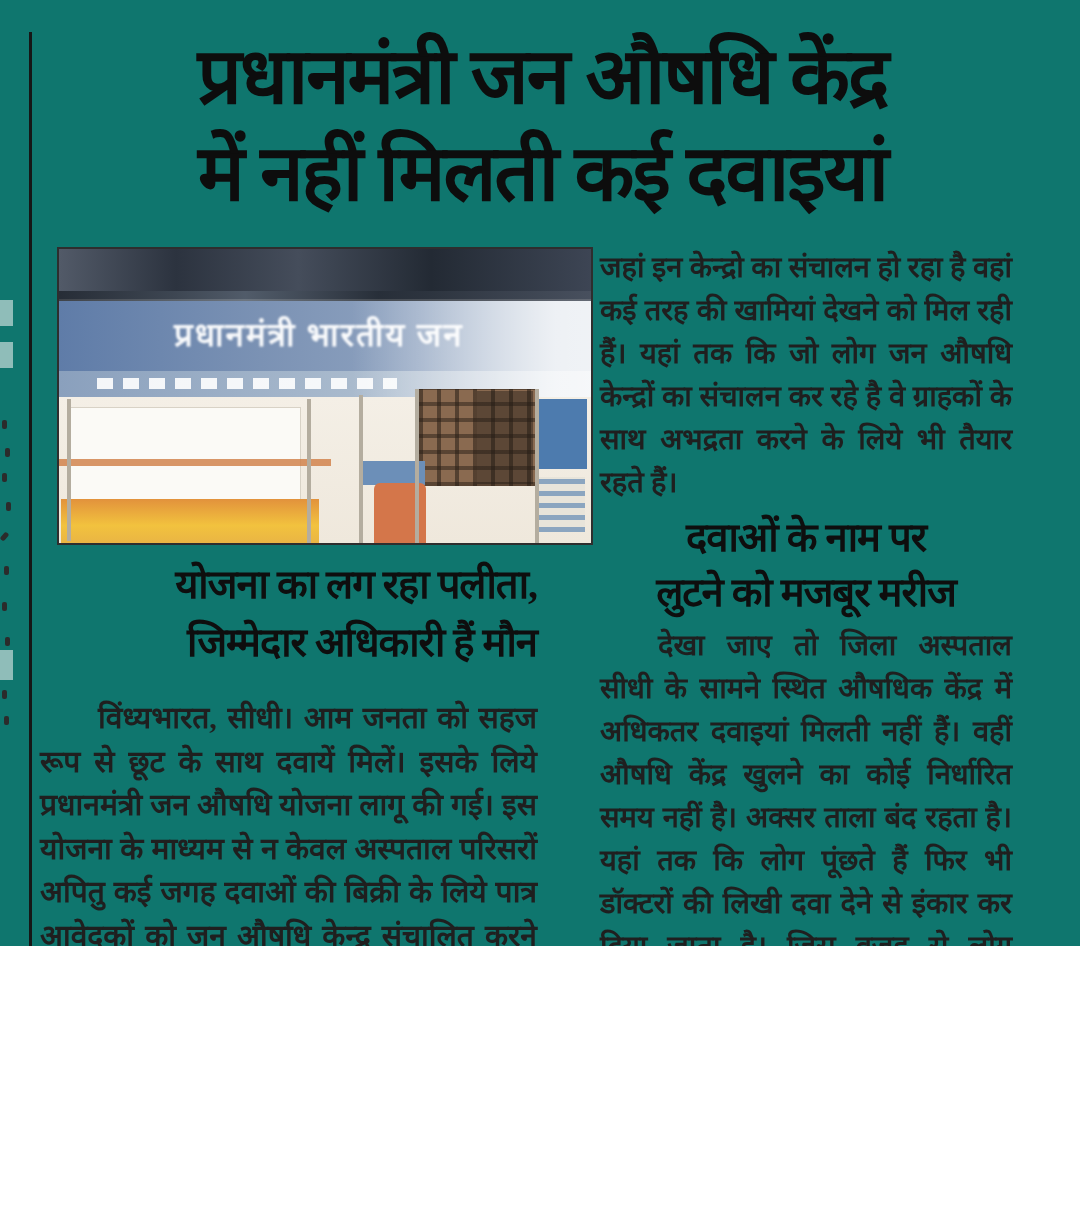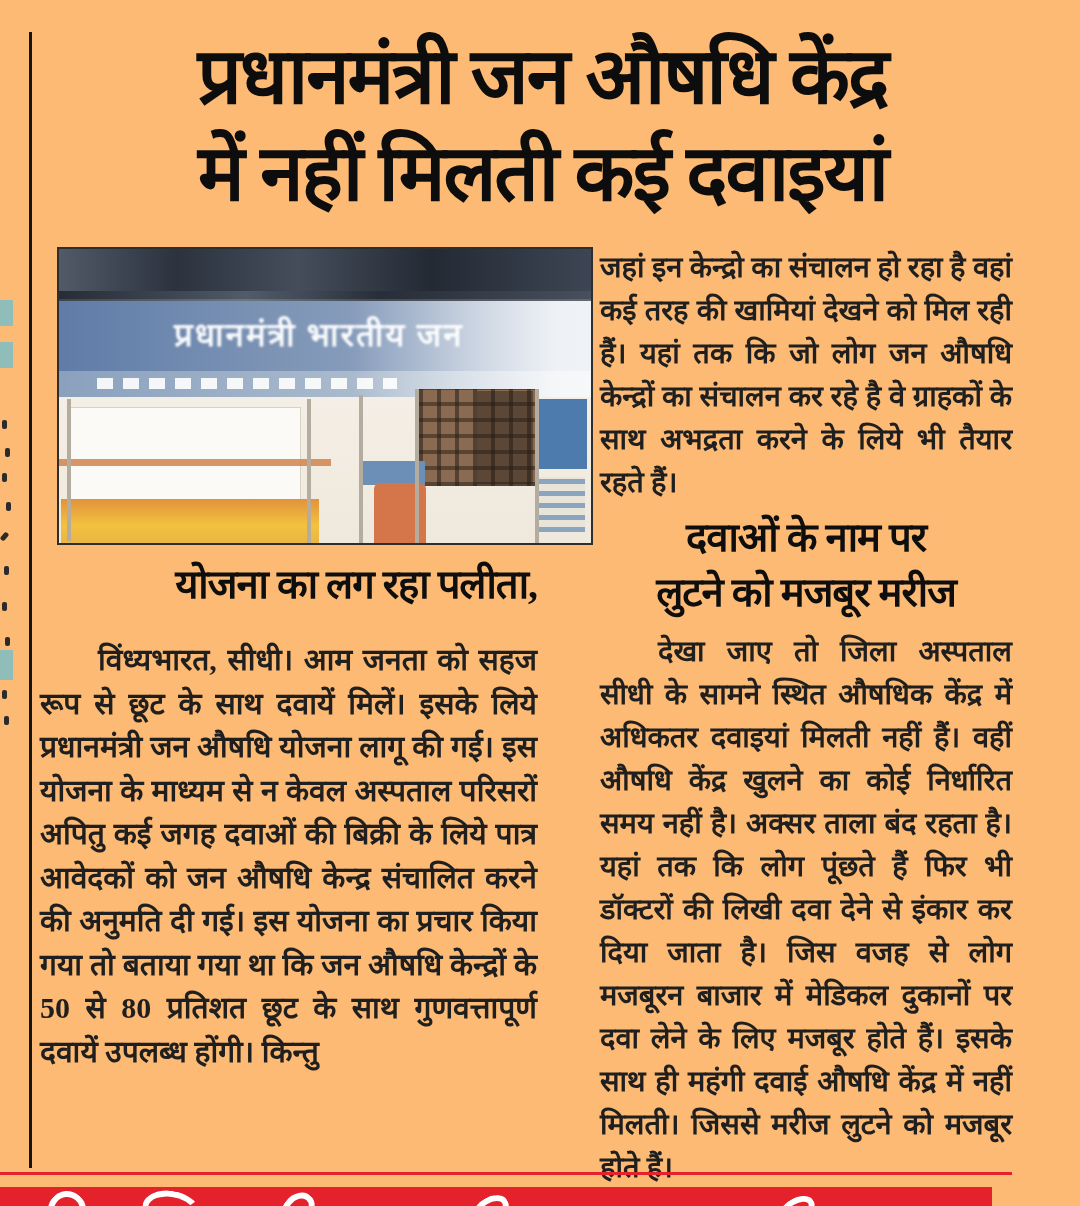--- a/index.html
+++ b/index.html
@@ -1,17 +1,17 @@
 <!DOCTYPE html>
 <html><head>
 <meta charset="utf-8">
 <style>
   html,body{margin:0;padding:0;background:#ffffff;}
   .page{
-    position:relative;width:1080px;height:1206px;background:#fdba74;overflow:hidden;
+    position:relative;width:1080px;height:946px;background:#0f766e;overflow:hidden;
     font-family:"Liberation Serif","DejaVu Sans",sans-serif;color:#1c1c1c;
   }
   
   .col-rule{position:absolute;left:29px;top:32px;width:3px;height:1136px;background:#161616;}
   
   .frag{position:absolute;background:#8fbdb9;}
   .frag.t1{left:0;top:300px;width:13px;height:26px;}
   .frag.t2{left:0;top:342px;width:13px;height:26px;}
   .frag.t3{left:0;top:650px;width:13px;height:30px;}
   .tick{position:absolute;background:#2b2b2b;width:5px;height:9px;border-radius:2px;}
@@ -55,21 +55,21 @@
     background-image:repeating-linear-gradient(0deg,rgba(77,123,174,.6) 0 5px,rgba(0,0,0,0) 5px 12px);}
   .post{position:absolute;width:4px;background:#b4ad9f;}
   
   .left-col{position:absolute;left:40px;top:556px;width:497px;}
   .right-col{position:absolute;left:600px;top:246px;width:412px;}
   .body-text{font-size:29px;line-height:43px;text-align:justify;color:#1f1f1f;margin:0;font-weight:bold;}
   .left-col .body-text{font-size:30px;line-height:43.5px;}
   .indent{text-indent:58px;}
   .subhead{font-weight:800;color:#0e0e0e;letter-spacing:-1px;margin:0;}
   .subhead-left{font-size:40px;line-height:58px;text-align:right;padding-left:14px;}
-  .subhead-right{font-size:40px;line-height:55px;text-align:center;margin:6px 0 10px 0;}
+  .subhead-right{font-size:40px;line-height:55px;text-align:center;margin:6px 0 4px 0;}
   
   .red-rule{position:absolute;left:0;top:1172px;width:1012px;height:3px;background:#e5212b;}
   .red-band{position:absolute;left:0;top:1187px;width:992px;height:19px;background:#e5212b;overflow:hidden;}
   .arc{position:absolute;top:4px;height:26px;border:6px solid #ffffff;border-radius:50%;
     border-bottom-color:transparent;border-right-color:transparent;transform:rotate(40deg);}
   .arc.a1{left:48px;width:26px;}
   .arc.a2{left:142px;width:46px;transform:rotate(10deg);}
   .arc.a3{left:283px;width:18px;}
   .arc.a4{left:478px;width:14px;transform:rotate(60deg);}
   .arc.a5{left:785px;width:12px;transform:rotate(60deg);}
@@ -121,20 +121,21 @@
     <div class="post" style="left:8px;top:150px;height:142px;"></div>
     <div class="post" style="left:248px;top:150px;height:144px;"></div>
     <div class="post" style="left:300px;top:146px;height:148px;"></div>
     <div class="post" style="left:356px;top:140px;height:154px;"></div>
     <div class="post" style="left:476px;top:140px;height:154px;"></div>
   </div>
 
   <div class="left-col">
     <h2 class="subhead subhead-left">
       <div>योजना का लग रहा पलीता,</div>
+      <div>जिम्मेदार अधिकारी हैं मौन</div>
     </h2>
     <p class="body-text indent" style="margin-top:24px;">विंध्यभारत, सीधी। आम जनता को सहज रूप से छूट के साथ दवायें मिलें। इसके लिये प्रधानमंत्री जन औषधि योजना लागू की गई। इस योजना के माध्यम से न केवल अस्पताल परिसरों अपितु कई जगह दवाओं की बिक्री के लिये पात्र आवेदकों को जन औषधि केन्द्र संचालित करने की अनुमति दी गई। इस योजना का प्रचार किया गया तो बताया गया था कि जन औषधि केन्द्रों के 50 से 80 प्रतिशत छूट के साथ गुणवत्तापूर्ण दवायें उपलब्ध होंगी। किन्तु</p>
   </div>
 
   <div class="right-col">
     <p class="body-text">जहां इन केन्द्रो का संचालन हो रहा है वहां कई तरह की खामियां देखने को मिल रही हैं। यहां तक कि जो लोग जन औषधि केन्द्रों का संचालन कर रहे है वे ग्राहकों के साथ अभद्रता करने के लिये भी तैयार रहते हैं।</p>
     <h2 class="subhead subhead-right">
       <div>दवाओं के नाम पर</div>
       <div>लुटने को मजबूर मरीज</div>
     </h2>

